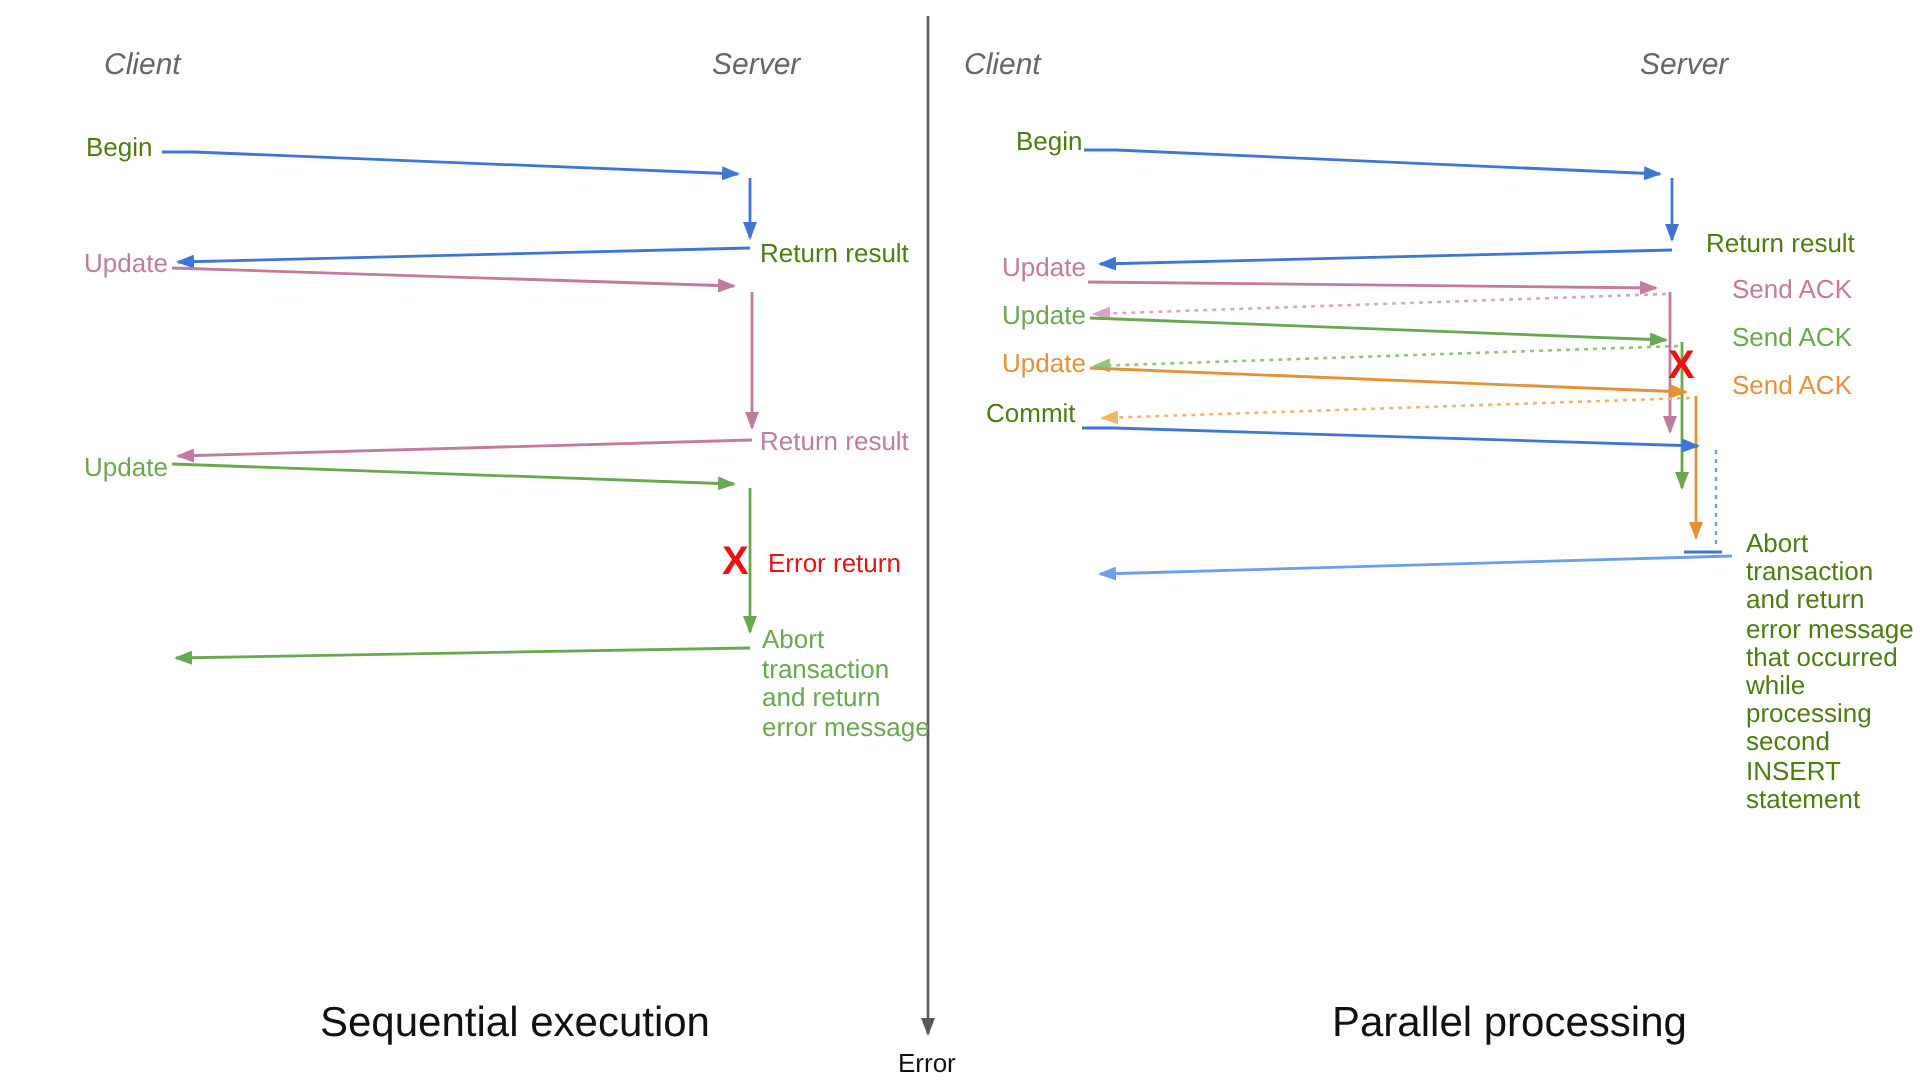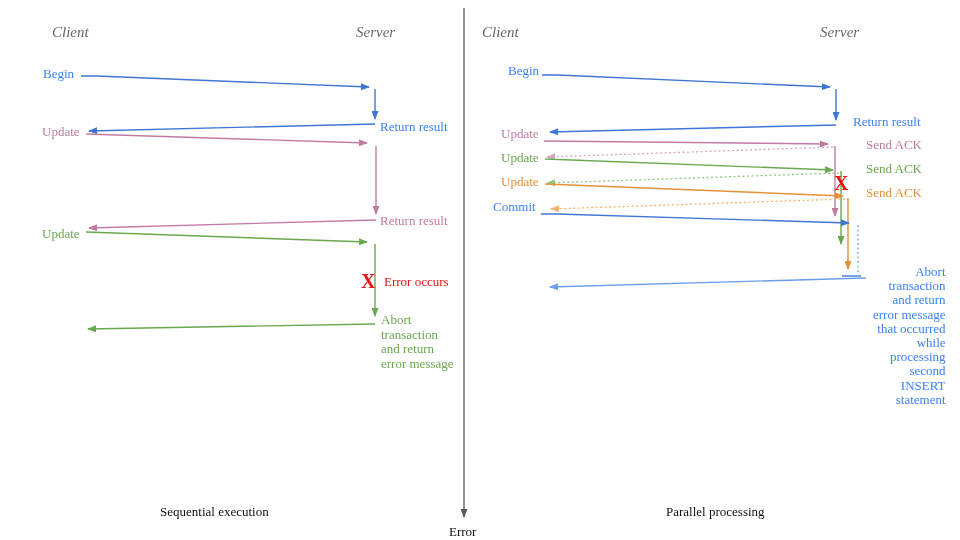--- a/index.html
+++ b/index.html
@@ -1,28 +1,28 @@
 <!DOCTYPE html>
 <html><head>
 <meta charset="utf-8">
 <style>
   html,body{margin:0;padding:0;background:#ffffff;width:960px;height:540px;overflow:hidden;}
-  #stage{position:relative;width:960px;height:540px;font-family:Liberation Serif, serif;}
+  #stage{position:relative;width:960px;height:540px;font-family:Liberation Sans, sans-serif;}
   #arrows{position:absolute;left:0;top:0;width:960px;height:540px;}
   .lbl{position:absolute;font-size:13px;line-height:15px;white-space:nowrap;}
   .hdr{font-size:15px;font-style:italic;color:#666666;}
-  .c-blue{color:#3b82f6;text-align:right;}
+  .c-blue{color:#4d7c0f;}
   .c-pink{color:#c27ba0;}
   .c-green{color:#6aa84f;}
   .c-orange{color:#e69138;}
   .c-red{color:#ea1212;}
   .c-black{color:#111111;}
   .xmark{font-size:20px;font-weight:bold;line-height:20px;}
   .multi{white-space:pre-line;}
-  .title{font-size:13px;}
+  .title{font-size:21px;}
   .ml{line-height:14.5px;}
   .mr{line-height:14.2px;}
 </style>
 </head>
 <body>
 
 <div id="stage">
 
   <svg id="arrows" viewBox="0 0 960 540" xmlns="http://www.w3.org/2000/svg">
     <defs>
@@ -86,21 +86,21 @@
   </svg>
 
   <div class="lbl hdr" style="left:52px;top:25px;">Client</div>
   <div class="lbl hdr" style="left:356px;top:25px;">Server</div>
   <div class="lbl c-blue" style="left:43px;top:66px;">Begin</div>
   <div class="lbl c-blue" style="left:380px;top:119px;">Return result</div>
   <div class="lbl c-pink" style="left:42px;top:124px;">Update</div>
   <div class="lbl c-pink" style="left:380px;top:213px;">Return result</div>
   <div class="lbl c-green" style="left:42px;top:226px;">Update</div>
   <div class="lbl c-red xmark" style="left:361px;top:271px;">X</div>
-  <div class="lbl c-red" style="left:384px;top:274px;">Error occurs</div>
+  <div class="lbl c-red" style="left:384px;top:274px;">Error return</div>
   <div class="lbl c-green multi ml" style="left:381px;top:313px;">Abort
 transaction
 and return
 error message</div>
   <div class="lbl c-black title" style="left:160px;top:504px;">Sequential execution</div>
 
   <div class="lbl hdr" style="left:482px;top:25px;">Client</div>
   <div class="lbl hdr" style="left:820px;top:25px;">Server</div>
   <div class="lbl c-blue" style="left:508px;top:63px;">Begin</div>
   <div class="lbl c-blue" style="left:853px;top:114px;">Return result</div>

